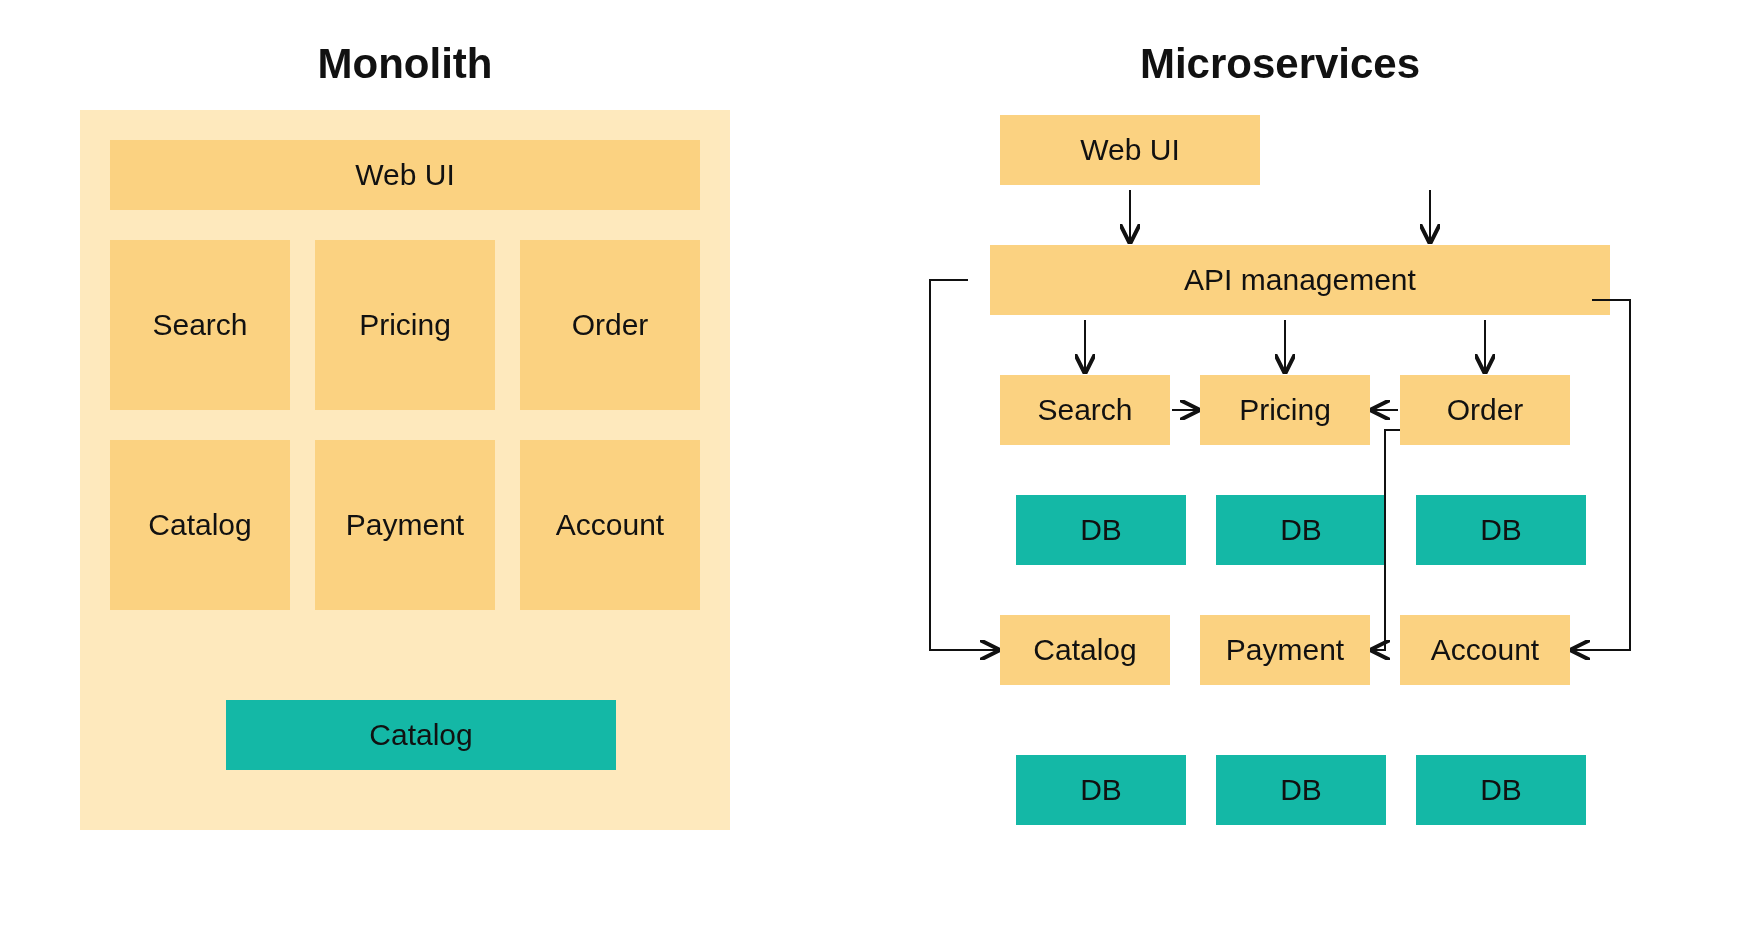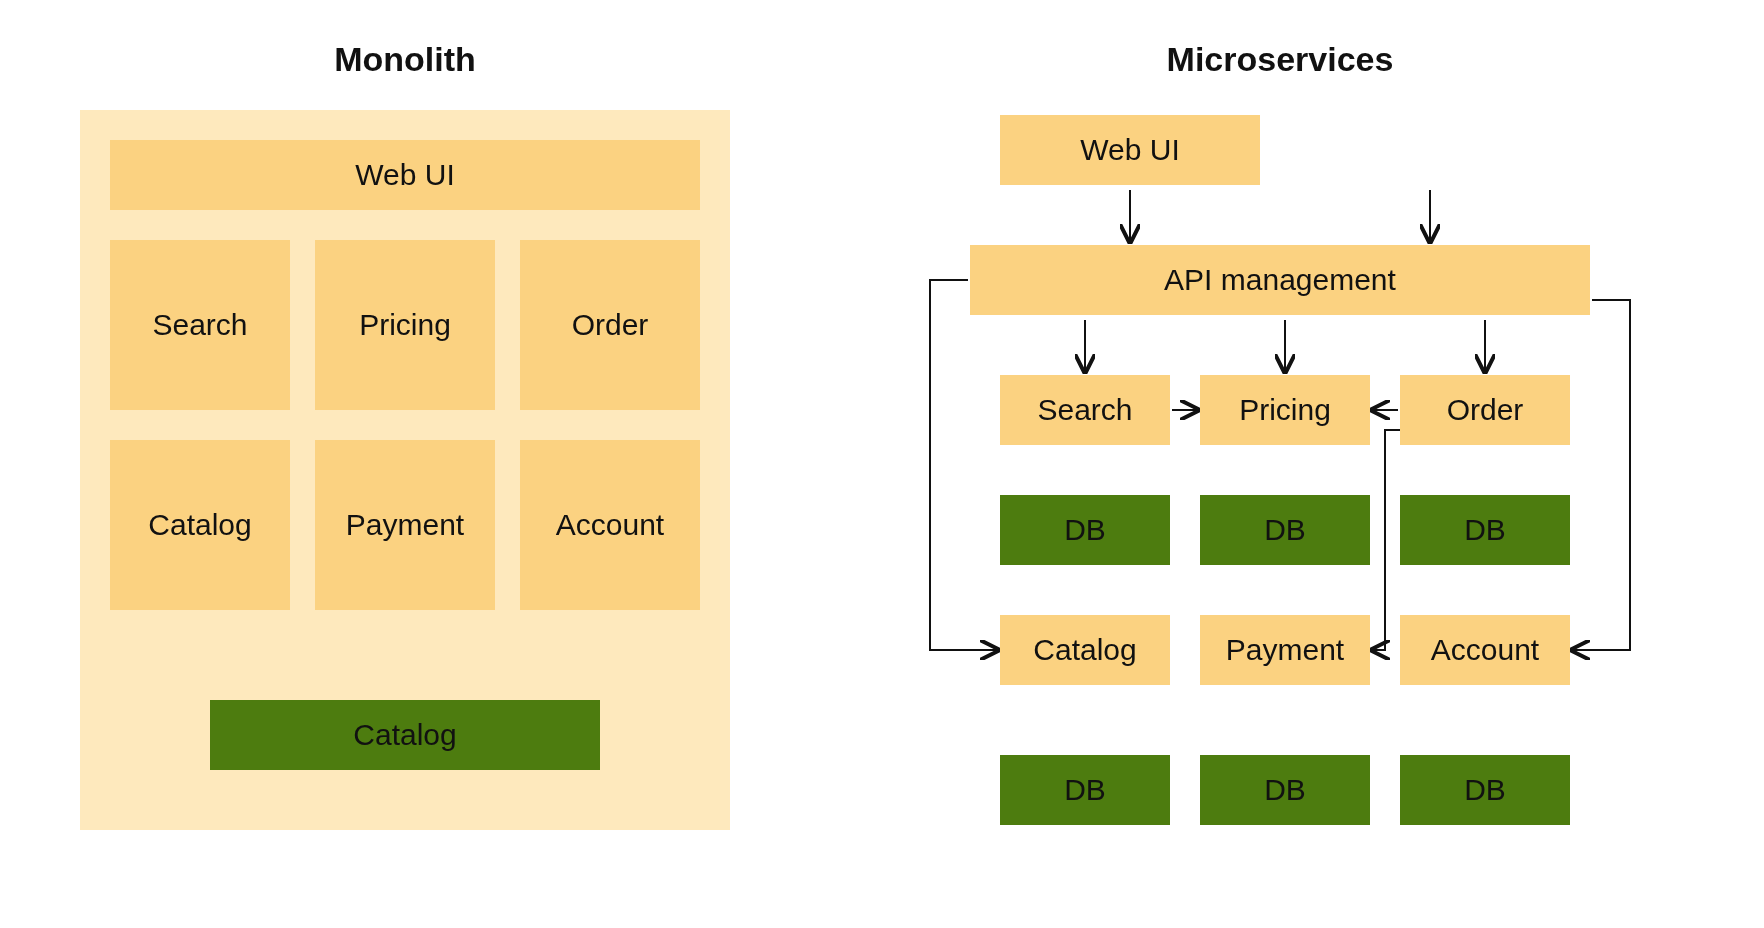--- a/index.html
+++ b/index.html
@@ -1,20 +1,20 @@
 <!DOCTYPE html>
 <html><head>
 <meta charset="utf-8">
 <style>
   html,body{margin:0;padding:0;background:#fff;font-family:"Segoe UI",Arial,sans-serif;color:#111;}
   .page{width:1764px;height:928px;position:relative;}
-  .title{position:absolute;font-weight:700;font-size:34px;text-align:center;}
+  .title{position:absolute;font-weight:700;font-size:42px;text-align:center;}
   .box{position:absolute;display:flex;align-items:center;justify-content:center;font-size:30px;}
   .orange{background:#fbd281;}
-  .gray{background:#4d7c0f;}
+  .gray{background:#14b8a6;margin-left:16px;}
   .mono-bg{position:absolute;background:#fee9bd;}
   svg.arrows{position:absolute;left:0;top:0;width:1764px;height:928px;pointer-events:none;}
   svg.arrows line, svg.arrows path{stroke:#111;stroke-width:2;fill:none;}
 </style>
 </head>
 <body>
 
 <div class="page">
 
   <div class="title" style="left:80px;top:40px;width:650px;">Monolith</div>
@@ -30,21 +30,21 @@
   <div class="box orange" style="left:110px;top:440px;width:180px;height:170px;">Catalog</div>
   <div class="box orange" style="left:315px;top:440px;width:180px;height:170px;">Payment</div>
   <div class="box orange" style="left:520px;top:440px;width:180px;height:170px;">Account</div>
 
   <div class="box gray" style="left:210px;top:700px;width:390px;height:70px;">Catalog</div>
 
   <div class="title" style="left:960px;top:40px;width:640px;">Microservices</div>
 
   <div class="box orange" style="left:1000px;top:115px;width:260px;height:70px;">Web UI</div>
 
-  <div class="box orange" style="left:970px;top:245px;width:620px;height:70px;">API management</div>
+  <div class="box orange" style="left:990px;top:245px;width:620px;height:70px;">API management</div>
 
   <div class="box orange" style="left:1000px;top:375px;width:170px;height:70px;">Search</div>
   <div class="box orange" style="left:1200px;top:375px;width:170px;height:70px;">Pricing</div>
   <div class="box orange" style="left:1400px;top:375px;width:170px;height:70px;">Order</div>
 
   <div class="box gray" style="left:1000px;top:495px;width:170px;height:70px;">DB</div>
   <div class="box gray" style="left:1200px;top:495px;width:170px;height:70px;">DB</div>
   <div class="box gray" style="left:1400px;top:495px;width:170px;height:70px;">DB</div>
 
   <div class="box orange" style="left:1000px;top:615px;width:170px;height:70px;">Catalog</div>

